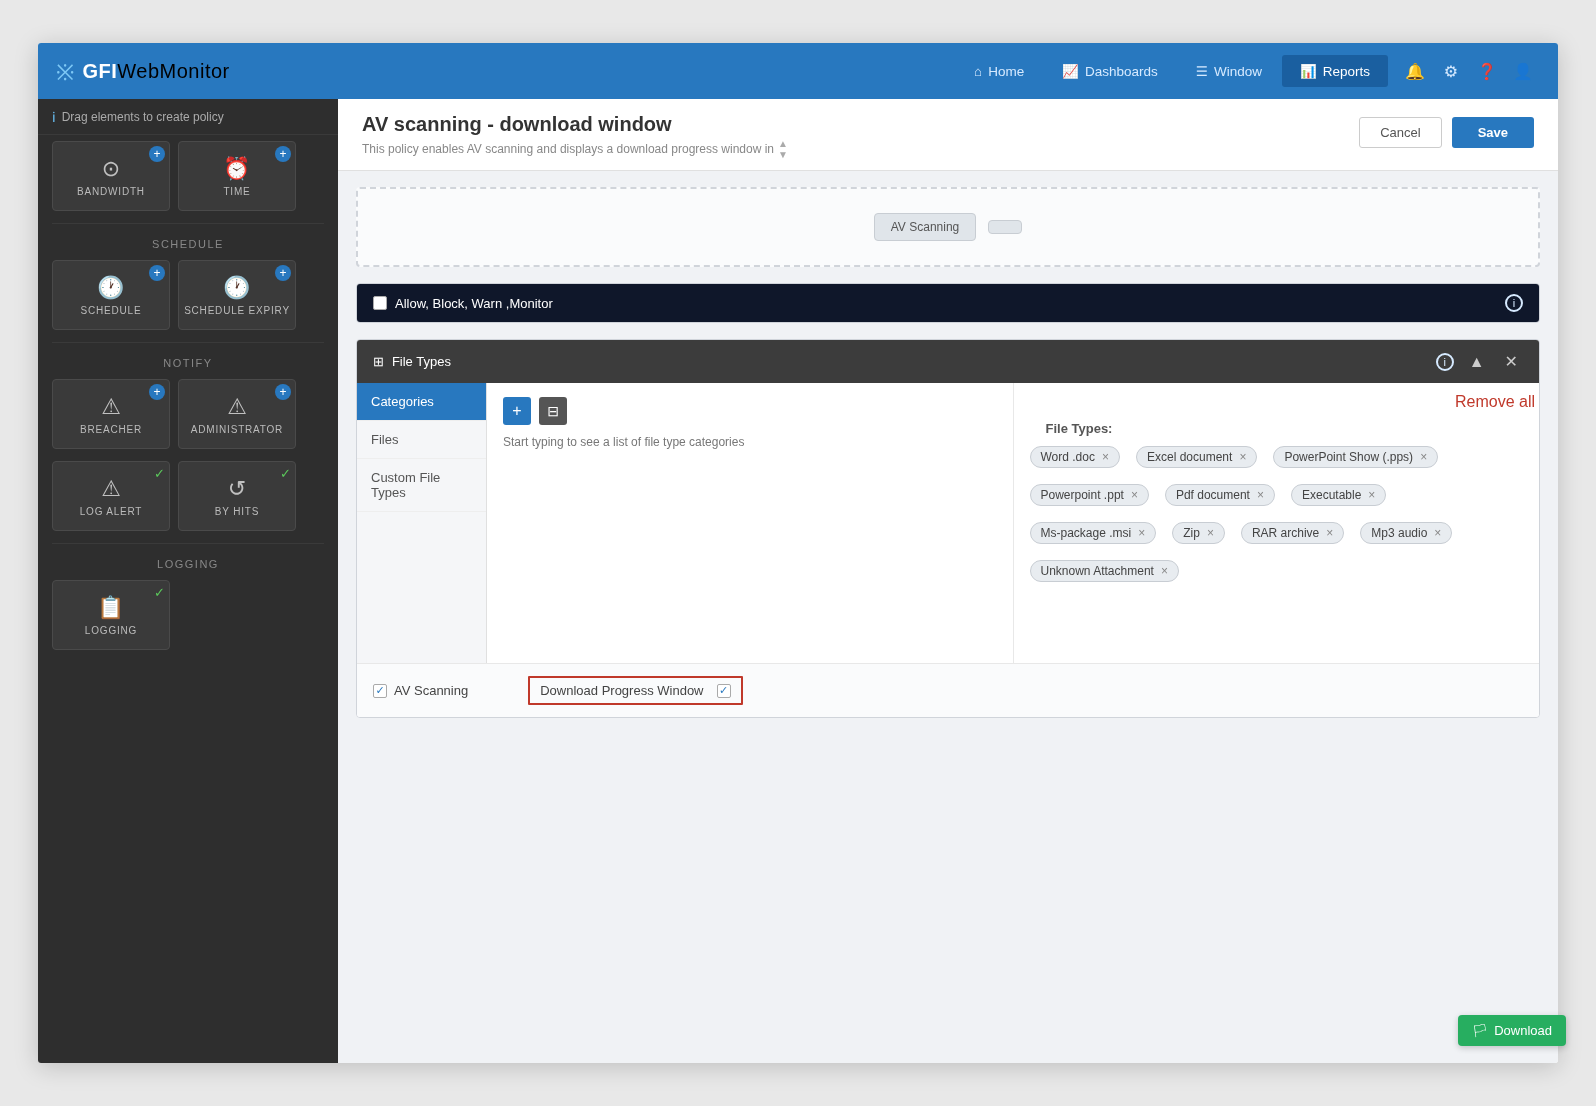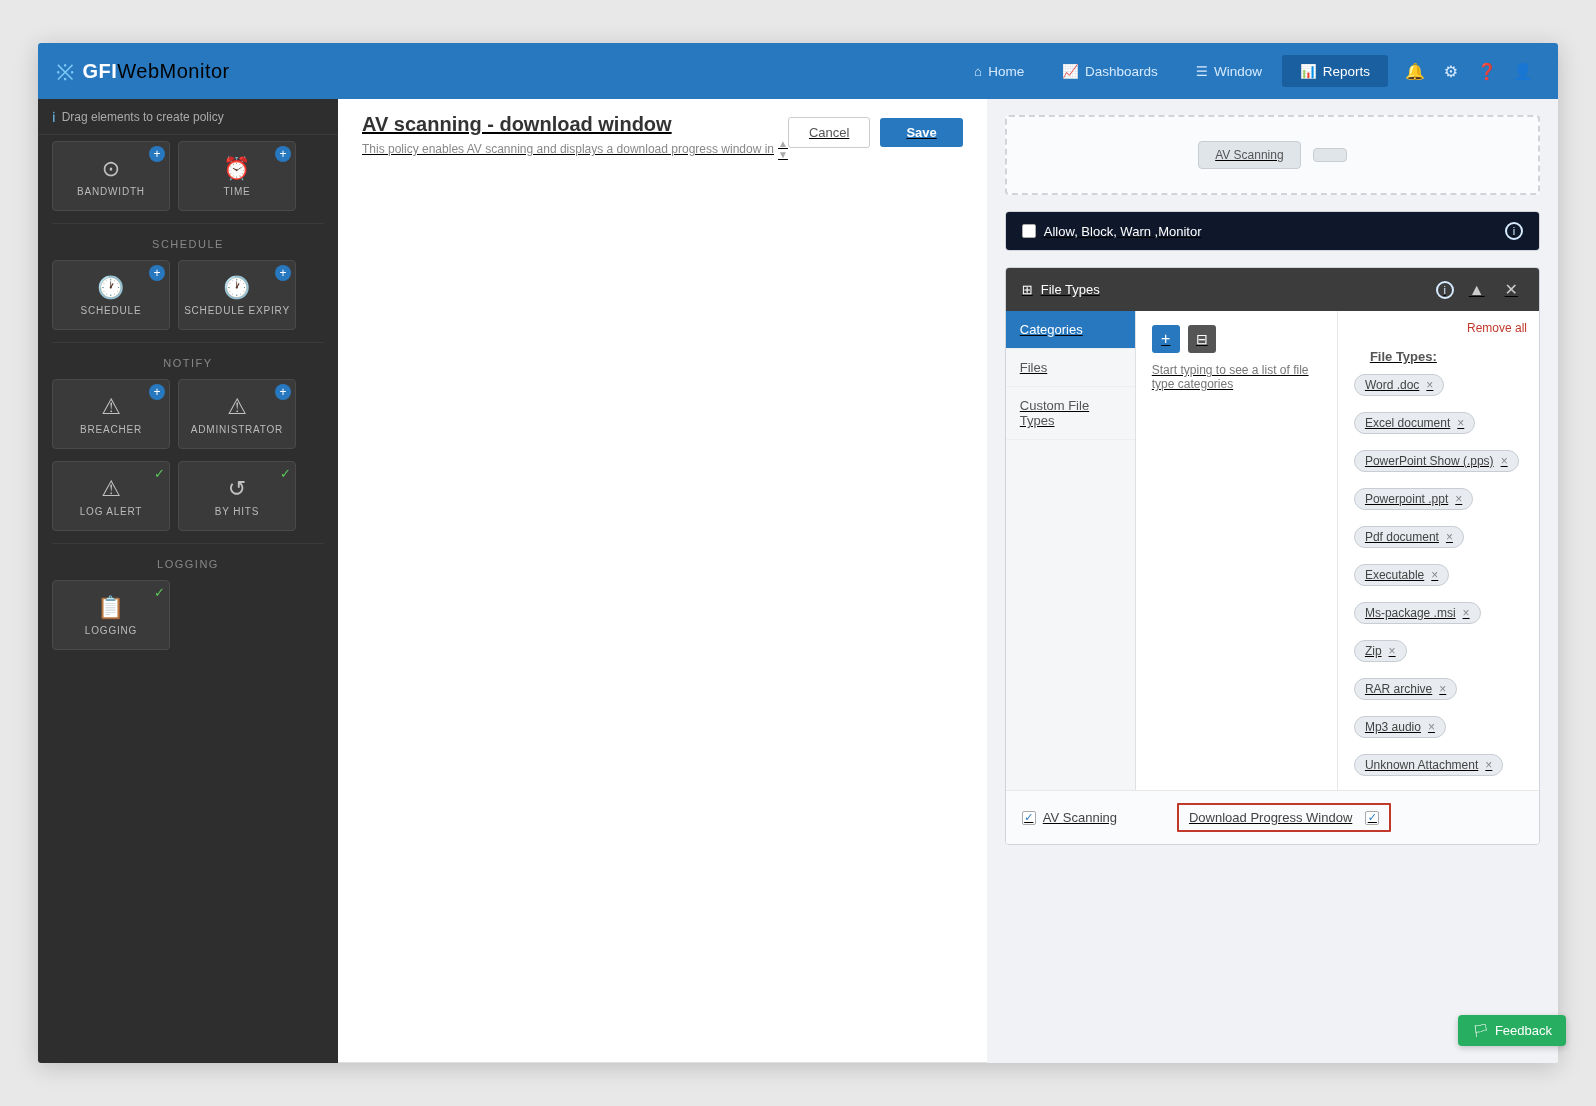--- a/index.html
+++ b/index.html
@@ -180,24 +180,23 @@
     }
     .sidebar-divider {
       height: 1px;
       background: #3a3a3a;
       margin: 6px 14px;
     }
     
     .content-area {
       flex: 1;
       display: flex;
-      flex-direction: row;
+      flex-direction: column;
       background: #f0f2f5;
       overflow: hidden;
-      text-decoration: underline;
     }
     .content-header {
       background: #fff;
       padding: 14px 24px 10px;
       border-bottom: 1px solid #e0e0e0;
       display: flex;
       align-items: flex-start;
       justify-content: space-between;
       flex-shrink: 0;
     }
@@ -210,21 +209,20 @@
       font-size: 12px;
       color: #888;
       margin-top: 2px;
       display: flex;
       align-items: center;
       gap: 4px;
     }
     .content-header-right {
       display: flex;
       gap: 10px;
-      align-items: center;
       margin-top: 4px;
     }
     .btn-cancel {
       background: #fff;
       border: 1px solid #ccc;
       color: #555;
       padding: 7px 20px;
       border-radius: 3px;
       font-size: 13px;
       cursor: pointer;
@@ -417,23 +415,23 @@
       border-left: 1px solid #e8e8e8;
       padding: 14px 16px;
       overflow-y: auto;
       position: relative;
     }
     .ft-right-panel::-webkit-scrollbar { width: 6px; }
     .ft-right-panel::-webkit-scrollbar-thumb { background: #ccc; border-radius: 3px; }
     .ft-remove-all {
       position: absolute;
       top: 10px;
-      right: 12px;
+      right: 4px;
       color: #c0392b;
-      font-size: 12px;
+      font-size: 16px;
       cursor: pointer;
       text-decoration: none;
     }
     .ft-file-types-label {
       font-size: 13px;
       color: #555;
       font-weight: 600;
       margin-bottom: 10px;
       margin-top: 24px;
       margin-left: 16px;
@@ -789,14 +787,14 @@
             </div>
           </div>
         </div>
       </div>
     </div>
   </div>
 </div>
 
 <div class="feedback-btn">
   <span>🏳</span>
-  <span>Feedback</span>
+  <span>Download</span>
 </div>
 
 </body></html>

